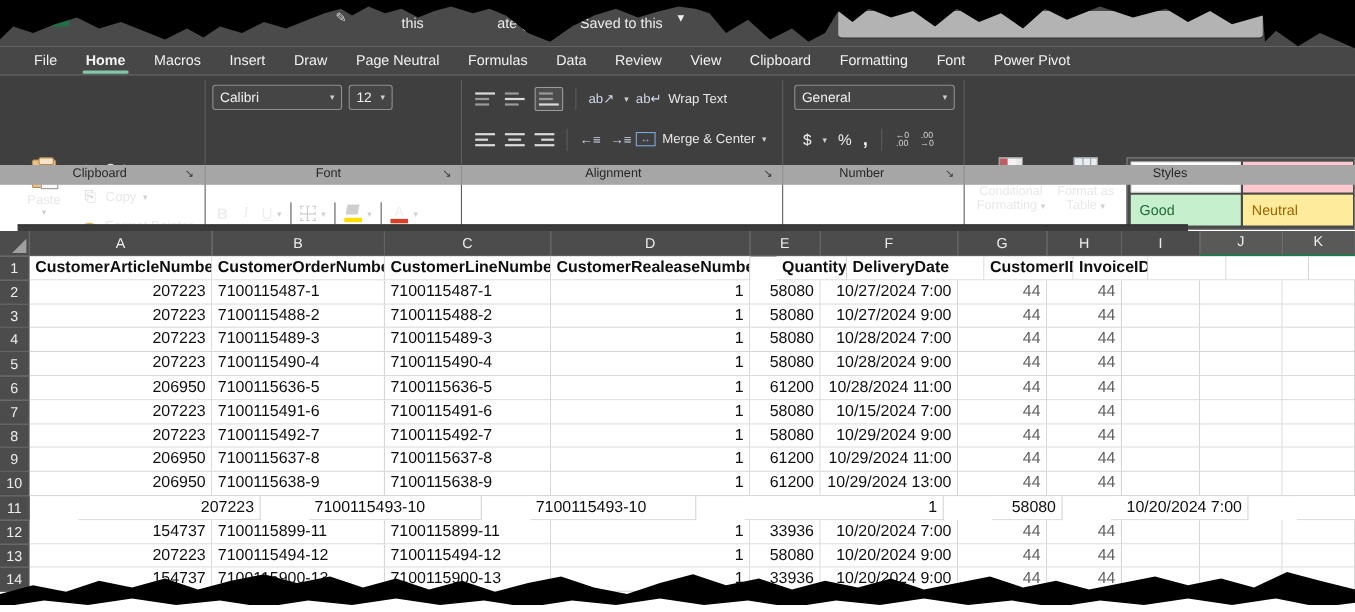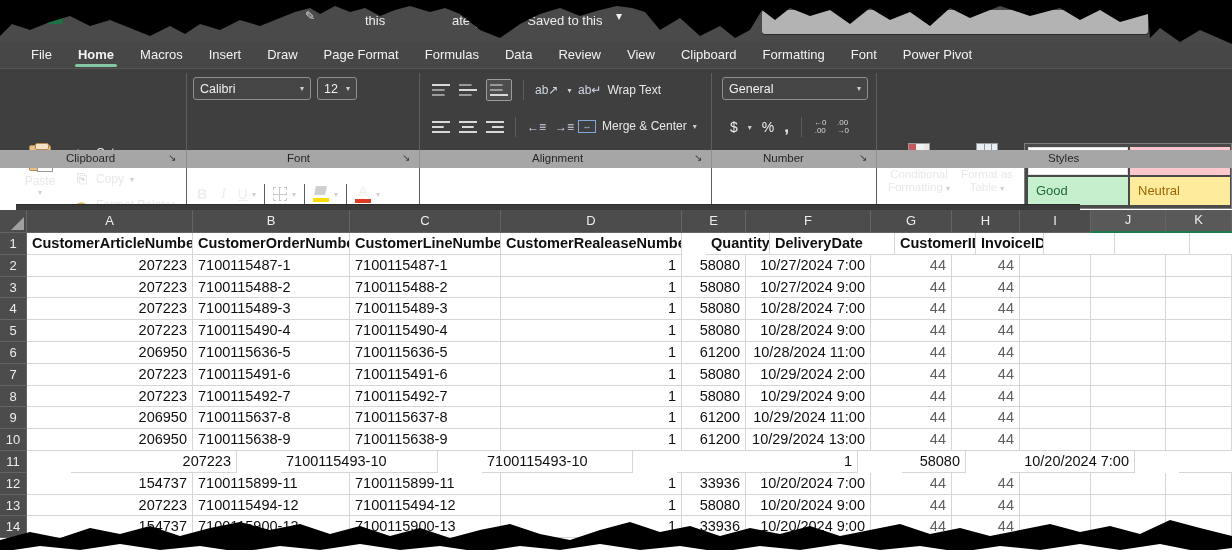--- a/index.html
+++ b/index.html
@@ -147,21 +147,21 @@
     <span class="title-chevron">▾</span>
     <div class="search-box"></div>
   </div>
 
   <div class="tabrow" id="tabrow">
       <span class="tab">File</span>
       <span class="tab active">Home</span>
       <span class="tab">Macros</span>
       <span class="tab">Insert</span>
       <span class="tab">Draw</span>
-      <span class="tab">Page Format</span>
+      <span class="tab">Page Neutral</span>
       <span class="tab">Formulas</span>
       <span class="tab">Data</span>
       <span class="tab">Review</span>
       <span class="tab">View</span>
       <span class="tab">Clipboard</span>
       <span class="tab">Formatting</span>
       <span class="tab">Font</span>
       <span class="tab">Power Pivot</span>
     </div>
 
@@ -414,21 +414,21 @@
         <div class="cell" style="width: 75px;"></div>
         <div class="cell" style="width: 66px;"></div>
       </div>
       <div class="gridrow" style="top: 153.8px;">
         <div class="rowhdr">7</div>
         <div class="cell r" style="width: 166px;">207223</div>
         <div class="cell" style="width: 157px;">7100115491-6</div>
         <div class="cell" style="width: 151px;">7100115491-6</div>
         <div class="cell r" style="width: 181px;">1</div>
         <div class="cell r" style="width: 64px;">58080</div>
-        <div class="cell r" style="width: 125px;">10/29/2024 2:00</div>
+        <div class="cell r" style="width: 125px;">10/15/2024 7:00</div>
         <div class="cell r gray" style="width: 81px;">44</div>
         <div class="cell r gray" style="width: 68px;">44</div>
         <div class="cell" style="width: 71px;"></div>
         <div class="cell" style="width: 75px;"></div>
         <div class="cell" style="width: 66px;"></div>
       </div>
       <div class="gridrow" style="top: 175.6px;">
         <div class="rowhdr">8</div>
         <div class="cell r" style="width: 166px;">207223</div>
         <div class="cell" style="width: 157px;">7100115492-7</div>

